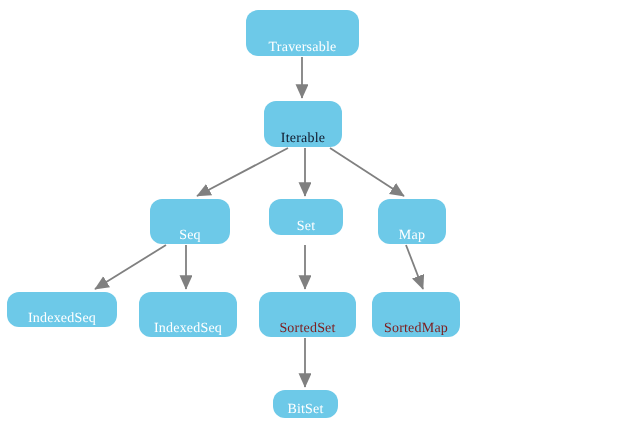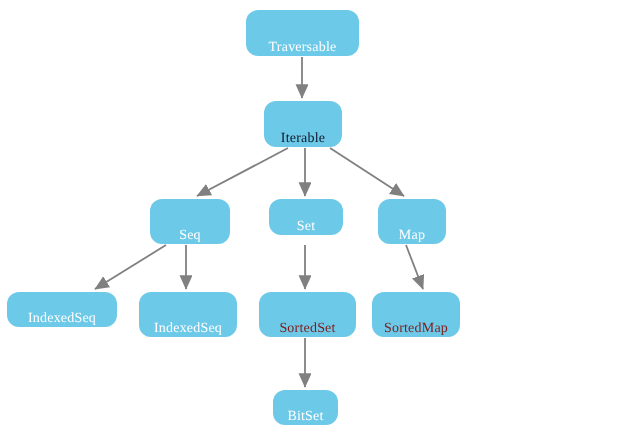--- a/index.html
+++ b/index.html
@@ -96,17 +96,17 @@
   </div>
 
   <div class="node" style="left: 259px; top: 292px; width: 97px; height: 45px; background: rgb(109, 201, 232); color: #7f1d1d;">
     <span class="node-label">SortedSet</span>
   </div>
 
   <div class="node" style="left: 372px; top: 292px; width: 88px; height: 45px; background: rgb(109, 201, 232); color: #7f1d1d;">
     <span class="node-label">SortedMap</span>
   </div>
 
-  <div class="node" style="left: 273px; top: 390px; width: 65px; height: 35px; background: rgb(109, 201, 232); color: rgb(255, 255, 255);">
+  <div class="node" style="left: 273px; top: 390px; width: 65px; height: 28px; background: rgb(109, 201, 232); color: rgb(255, 255, 255);">
     <span class="node-label">BitSet</span>
   </div>
 
 </div>
 
 </body></html>

